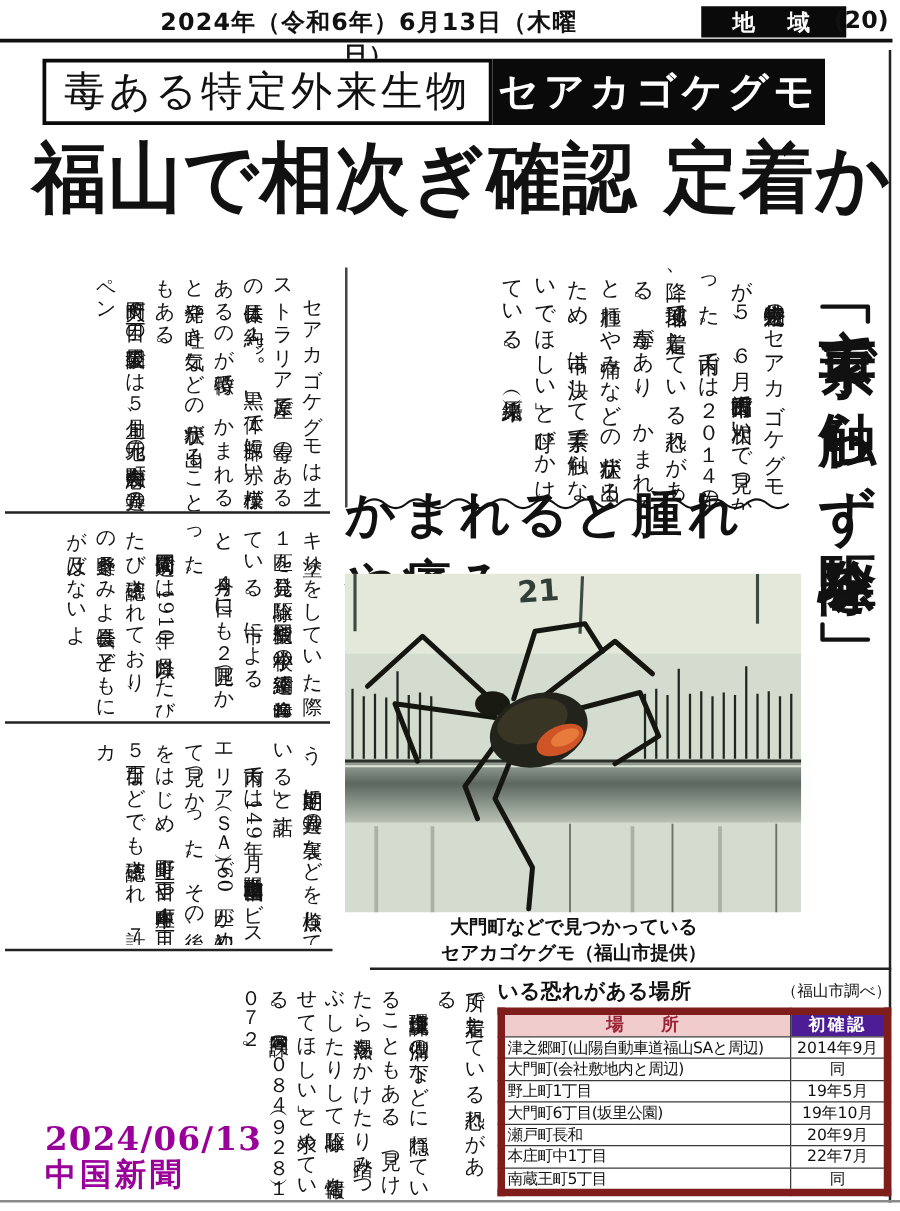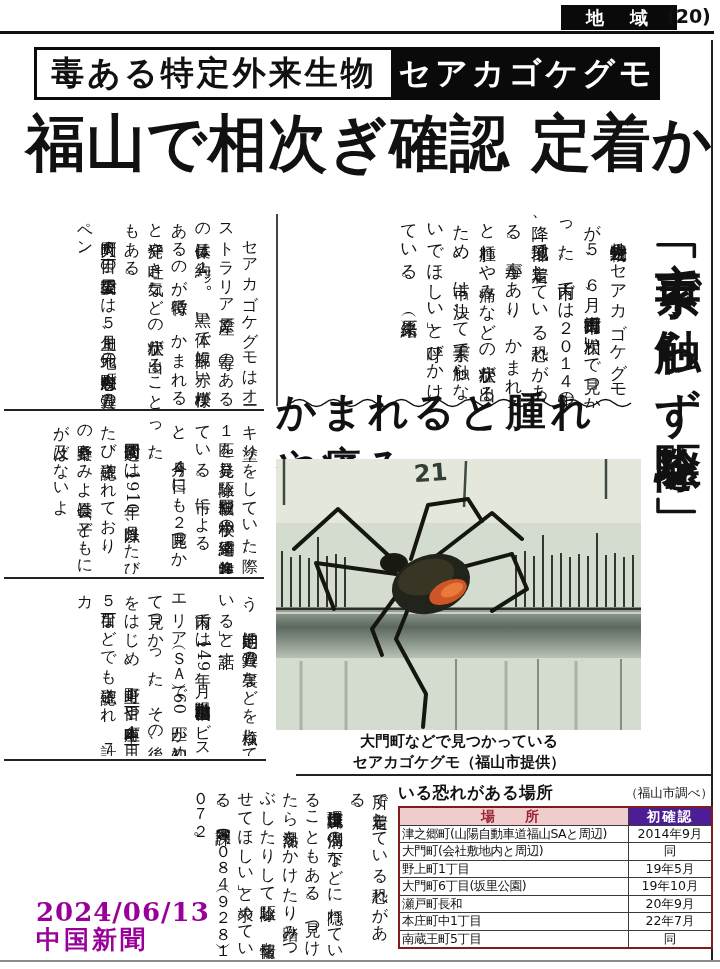--- a/index.html
+++ b/index.html
@@ -10,21 +10,21 @@
   
   .date-line{left:128px;top:5px;width:334px;text-align:center;font-size:19px;font-weight:600;letter-spacing:1px;}
   .section-box{left:561px;top:5px;width:116px;height:25px;background:#0a0a0a;color:#fff;
                display:flex;align-items:center;justify-content:center;font-size:18px;font-weight:800;letter-spacing:4px;}
   .page-num{left:667px;top:5px;font-size:19px;font-weight:600;}
   .rule-top{left:0;top:31px;width:714px;height:3px;background:#111;}
 
   
   .kicker-left{left:34px;top:47px;width:360px;height:53px;border:3px solid #0a0a0a;box-sizing:border-box;
                display:flex;align-items:center;justify-content:center;background:#fff;
-               font-size:33px;font-weight:700;letter-spacing:3px;}
+               font-size:33px;font-weight:400;letter-spacing:3px;}
   .kicker-right{left:394px;top:47px;width:266px;height:53px;background:#0a0a0a;color:#fff;
                 display:flex;align-items:center;justify-content:center;
                 font-size:32px;font-weight:900;letter-spacing:4px;}
 
   
   .headline{left:26px;top:100px;width:700px;font-size:61px;font-weight:900;letter-spacing:1px;
             white-space:nowrap;transform:scaleX(.97);transform-origin:left;line-height:1.4;}
 
   
   .vtext{writing-mode:vertical-rl;text-orientation:mixed;overflow:hidden;
@@ -55,37 +55,38 @@
   .ruler-num{left:138px;top:0;font-size:24px;font-weight:700;color:#333f36;transform:rotate(-4deg);
              font-family:"DejaVu Sans","Liberation Sans",sans-serif;}
   .caption{left:278px;top:731px;width:362px;text-align:center;font-size:15px;font-weight:700;line-height:21px;}
 
   
   .tbl-wrap{left:398px;top:784px;width:315px;}
   .tbl-title1{font-size:16.5px;font-weight:800;letter-spacing:.5px;line-height:18px;}
   .tbl-title2{display:flex;justify-content:space-between;align-items:flex-end;line-height:18px;}
   .tbl-title2 .t2{font-size:16.5px;font-weight:800;letter-spacing:.5px;}
   .tbl-title2 .src{font-size:12.5px;font-weight:400;}
-  table.places{margin-top:4px;width:315px;border-collapse:collapse;border:2px solid #7f1d1d;}
+  table.places{margin-top:4px;width:315px;border-collapse:collapse;border:6px solid #7f1d1d;}
   table.places th,table.places td{border:1px solid #3a3a3a;padding:0 2px;height:16.5px;line-height:16.5px;}
   th.loc-h{background:#f1cccc;color:#9b2335;font-size:14px;font-weight:800;letter-spacing:8px;text-align:center;width:224px;}
   th.date-h{background:#4c1d95;color:#ffffff;font-size:13.5px;font-weight:800;letter-spacing:2px;text-align:center;}
   td.loc{font-size:12.5px;letter-spacing:-.5px;white-space:nowrap;font-weight:500;overflow:hidden;}
   td.date{font-size:12.5px;text-align:center;font-weight:500;}
 
   
   .wm{left:36px;top:899px;color:#990099;font-family:"DejaVu Serif","Liberation Serif",serif;font-weight:800;line-height:27px;}
   .wm .wm-date{font-size:26px;letter-spacing:1px;}
   .wm .wm-src{font-size:25px;letter-spacing:3px;}
 </style>
 </head>
 <body>
 
 <div class="page">
 
+  <div class="abs date-line">2024年（令和6年）6月13日（木曜日）</div>
   <div class="abs section-box">地　域</div>
   <div class="abs page-num">(20)</div>
   <div class="abs rule-top"></div>
 
   <div class="abs kicker-left">毒ある特定外来生物</div>
   <div class="abs kicker-right">セアカゴケグモ</div>
 
   <div class="abs headline">福山で相次ぎ確認 定着か</div>
 
   <div class="abs side-headline">市「素手で触らず駆除を」</div>

